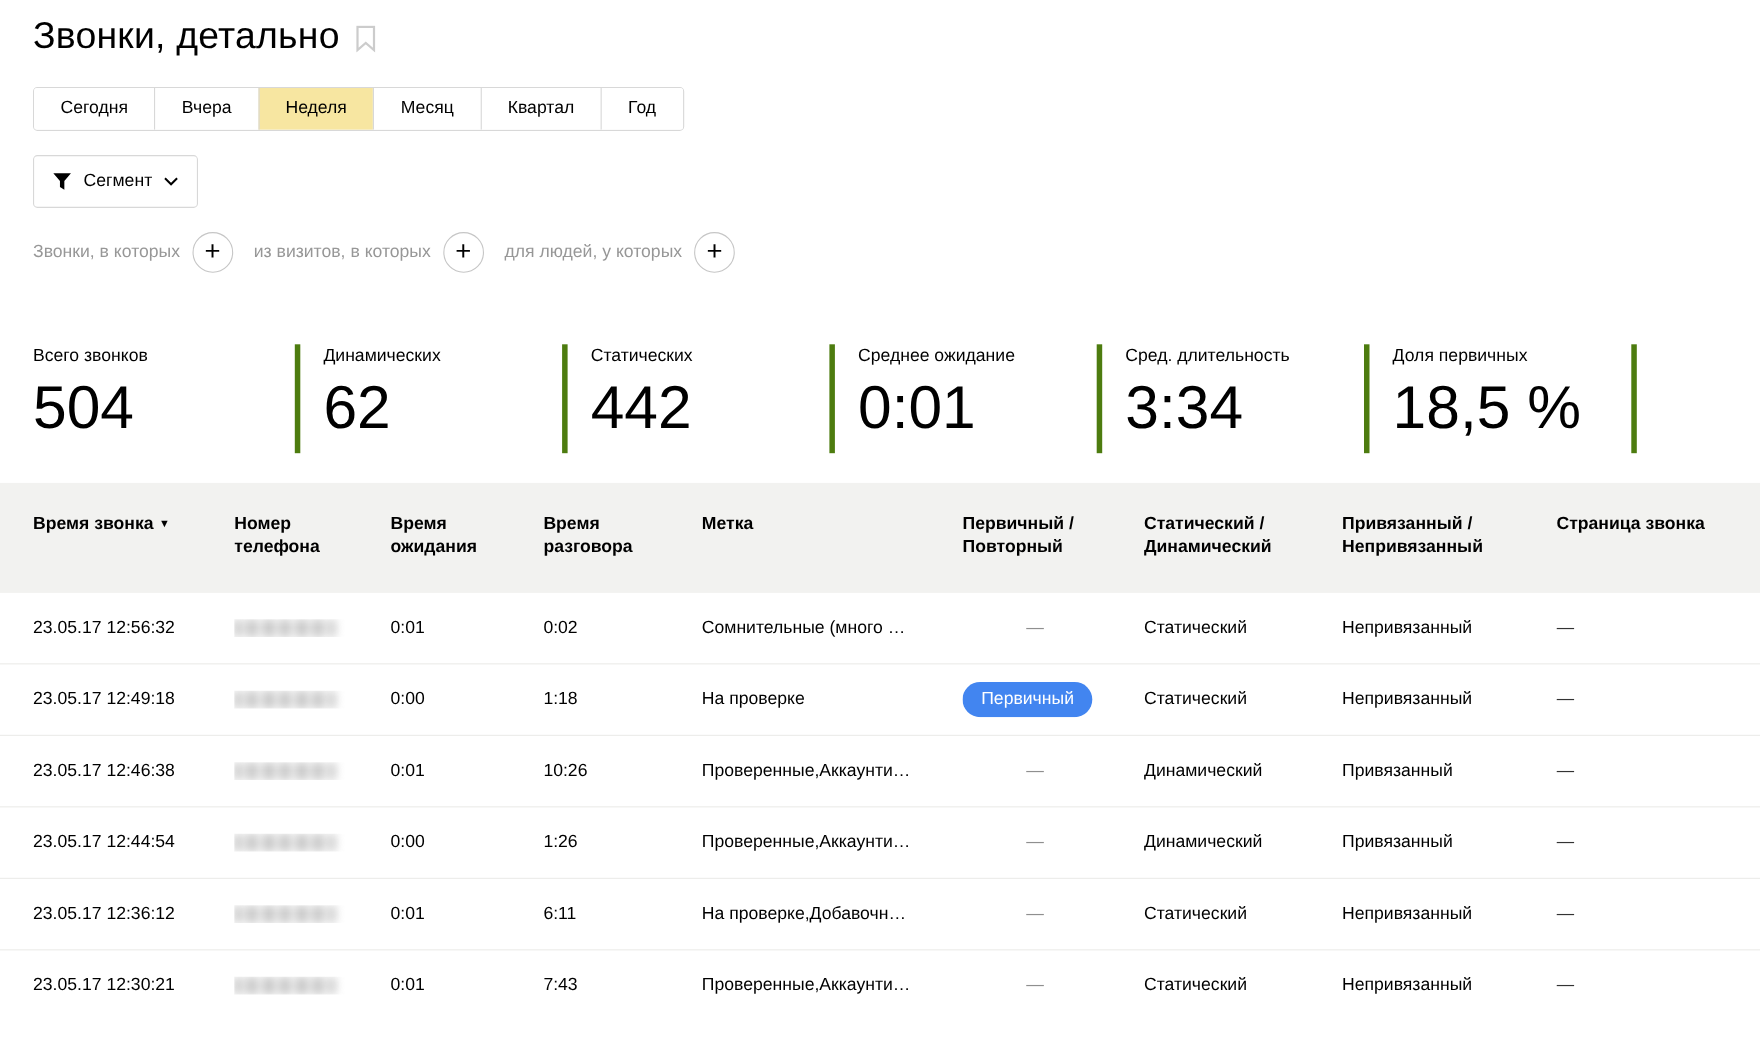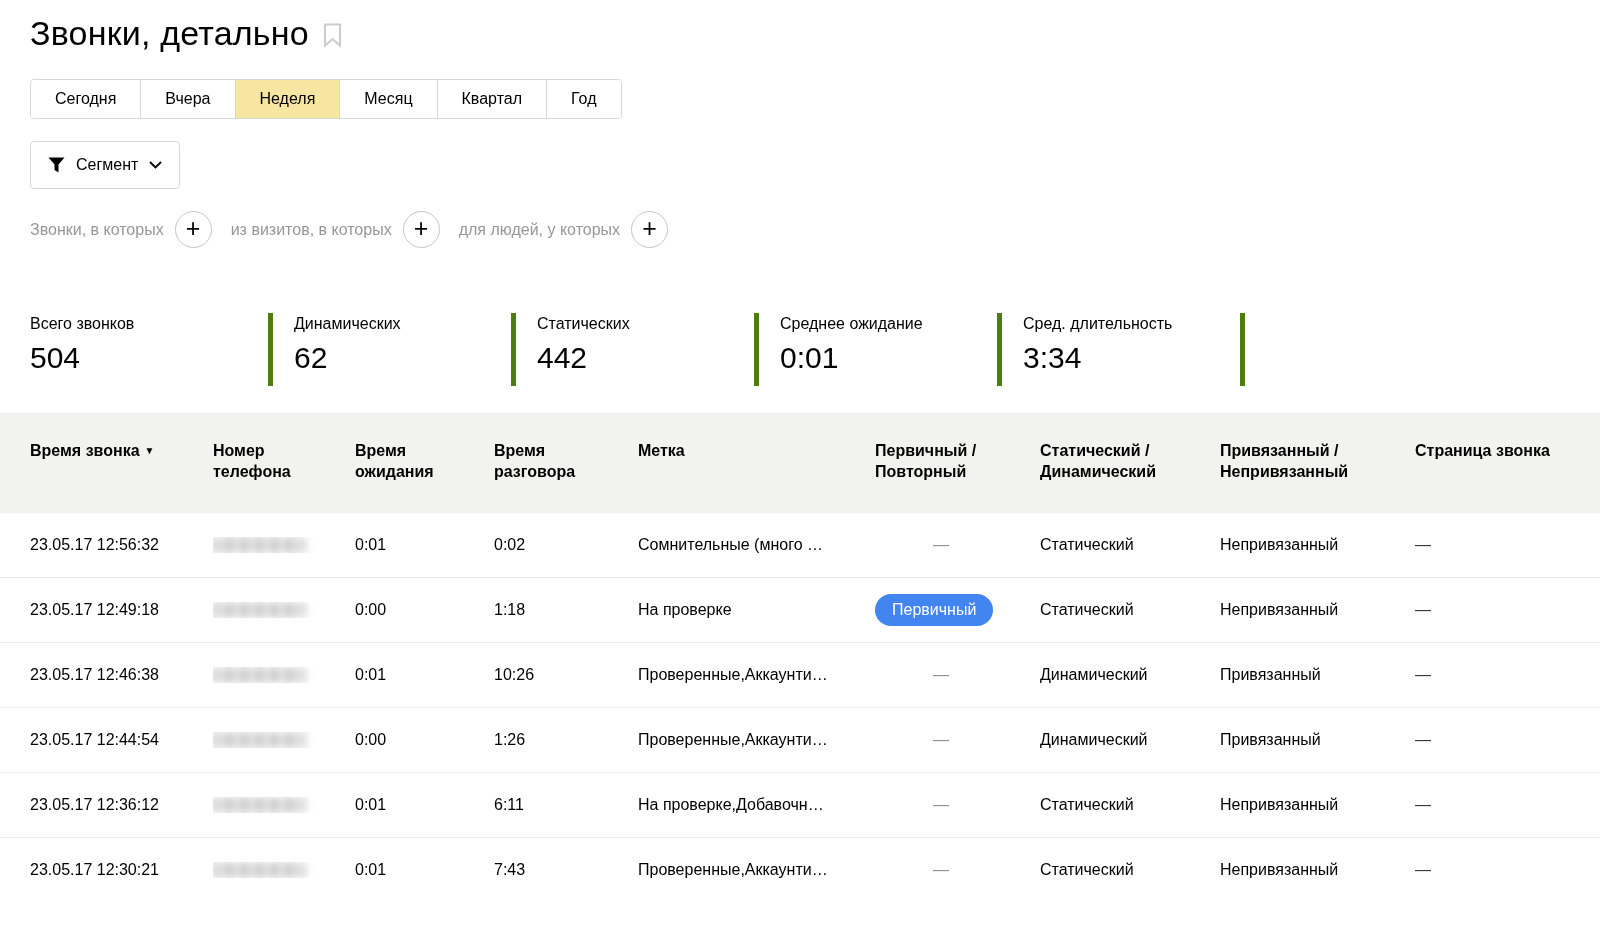--- a/index.html
+++ b/index.html
@@ -47,21 +47,21 @@
   .filter-label{margin-right:11px;}
   .plus-btn{width:37px;height:37px;border-radius:50%;border:1px solid #c6c6c6;background:#fff;
        display:flex;align-items:center;justify-content:center;cursor:pointer;
        font:300 25px/1 "Liberation Sans",sans-serif;color:#000;padding:0 0 2px 0;margin-right:19px;}
 
   
   .metrics{display:flex;margin-top:65px;margin-left:30px;}
   .metric{width:243px;border-right:5px solid #4d7c0f;padding:2px 0 12px 21px;}
   .metric:first-child{padding-left:0;}
   .metric-label{font-size:16px;margin-bottom:9px;}
-  .metric-value{font-size:30px;line-height:1.05;}
+  .metric-value{font-size:55px;line-height:1.05;}
 
   
   .call-table{margin-top:27px;}
   .grid{display:grid;grid-template-columns:183px 142px 139px 144px 237px 165px 180px 195px 1fr;}
   .thead{background:var(--header-band);padding:27px 30px 31px;}
   .th{font-size:16px;font-weight:700;line-height:21px;padding-right:14px;cursor:pointer;}
   .sort-icon{font-size:10px;margin-left:5px;position:relative;top:-2px;}
   .tr{height:65px;align-items:center;padding:0 30px;border-bottom:1px solid var(--row-border);font-size:16px;}
   .tr:last-child{border-bottom:none;}
   .td{padding-right:25px;white-space:nowrap;overflow:hidden;}
@@ -142,20 +142,24 @@
       <div class="metric-value">442</div>
     </div>
     <div class="metric">
       <div class="metric-label">Среднее ожидание</div>
       <div class="metric-value">0:01</div>
     </div>
     <div class="metric">
       <div class="metric-label">Сред. длительность</div>
       <div class="metric-value">3:34</div>
     </div>
+    <div class="metric">
+      <div class="metric-label">Доля первичных</div>
+      <div class="metric-value">18,5 %</div>
+    </div>
   </div>
 
 <div class="call-table">
   <div class="thead">
     <div class="grid">
         <div class="th c0"><span>Время звонка</span><span class="sort-icon">▼</span></div>
         <div class="th c1"><span>Номер телефона</span></div>
         <div class="th c2"><span>Время ожидания</span></div>
         <div class="th c3"><span>Время разговора</span></div>
         <div class="th c4"><span>Метка</span></div>

